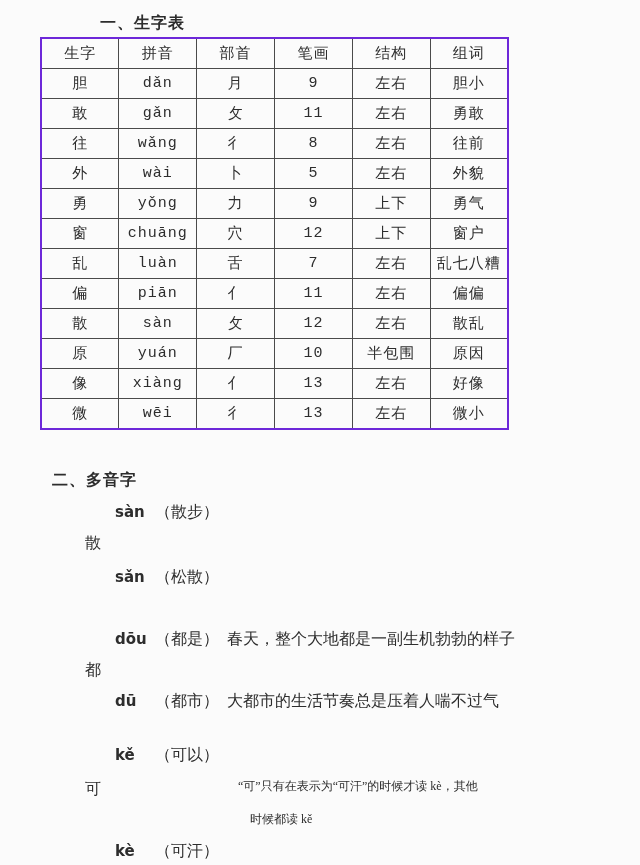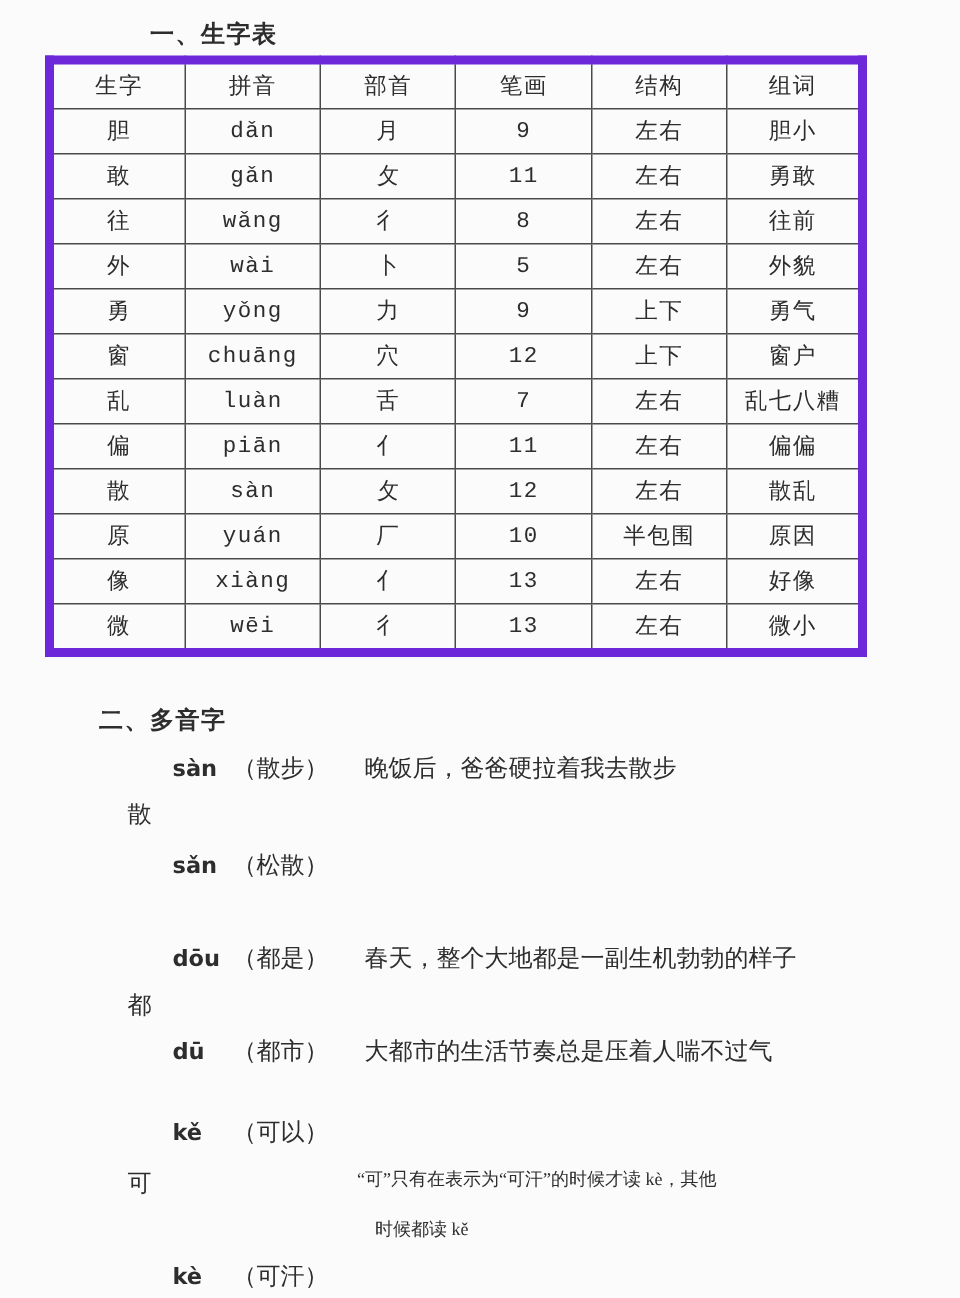--- a/index.html
+++ b/index.html
@@ -20,30 +20,30 @@
     inset: 0;
   }
   .sec-title {
     position: absolute;
     font-size: 16px;
     font-weight: bold;
     letter-spacing: 1px;
     white-space: nowrap;
   }
   #title1 { left: 100px; top: 13px; }
-  #title2 { left: 66px;  top: 470px; }
+  #title2 { left: 52px;  top: 470px; }
 
   table.chars {
     position: absolute;
-    left: 30px;
+    left: 40px;
     top: 37px;
-    width: 548px;
+    width: 469px;
     border-collapse: collapse;
     table-layout: fixed;
-    border: 6px solid #6d28d9;
+    border: 2px solid #6d28d9;
   }
   table.chars td, table.chars th {
     border: 1px solid #4a4a4a;
     height: 29px;
     text-align: center;
     vertical-align: middle;
     padding: 0;
     font-size: 15px;
     font-weight: normal;
     letter-spacing: 1px;
@@ -64,21 +64,20 @@
     font-size: 16px;
   }
   .duo-line .py2 {
     font-family: "DejaVu Sans", "Liberation Sans", sans-serif;
     font-size: 15px;
     font-weight: 700;
     min-width: 40px;
   }
   .duo-line .word {
     min-width: 72px;
-    margin-right: 16px;
   }
   .duo-char {
     position: absolute;
     left: 85px;
     font-size: 16px;
   }
   .note {
     position: absolute;
     font-size: 12px;
     white-space: nowrap;
@@ -198,21 +197,20 @@
       <td>微小</td>
     </tr>
   </tbody>
     </table>
 
   <div id="title2" class="sec-title">二、多音字</div>
 
   <div class="duo-line" style="top:502px">
     <span class="py2">sàn</span>
     <span class="word">（散步）</span>
-    <span class="sent">晚饭后，爸爸硬拉着我去散步</span>
   </div>
   <div class="duo-char" style="top:533px">散</div>
   <div class="duo-line" style="top:567px">
     <span class="py2">sǎn</span>
     <span class="word">（松散）</span>
   </div>
 
   <div class="duo-line" style="top:629px">
     <span class="py2">dōu</span>
     <span class="word">（都是）</span>

